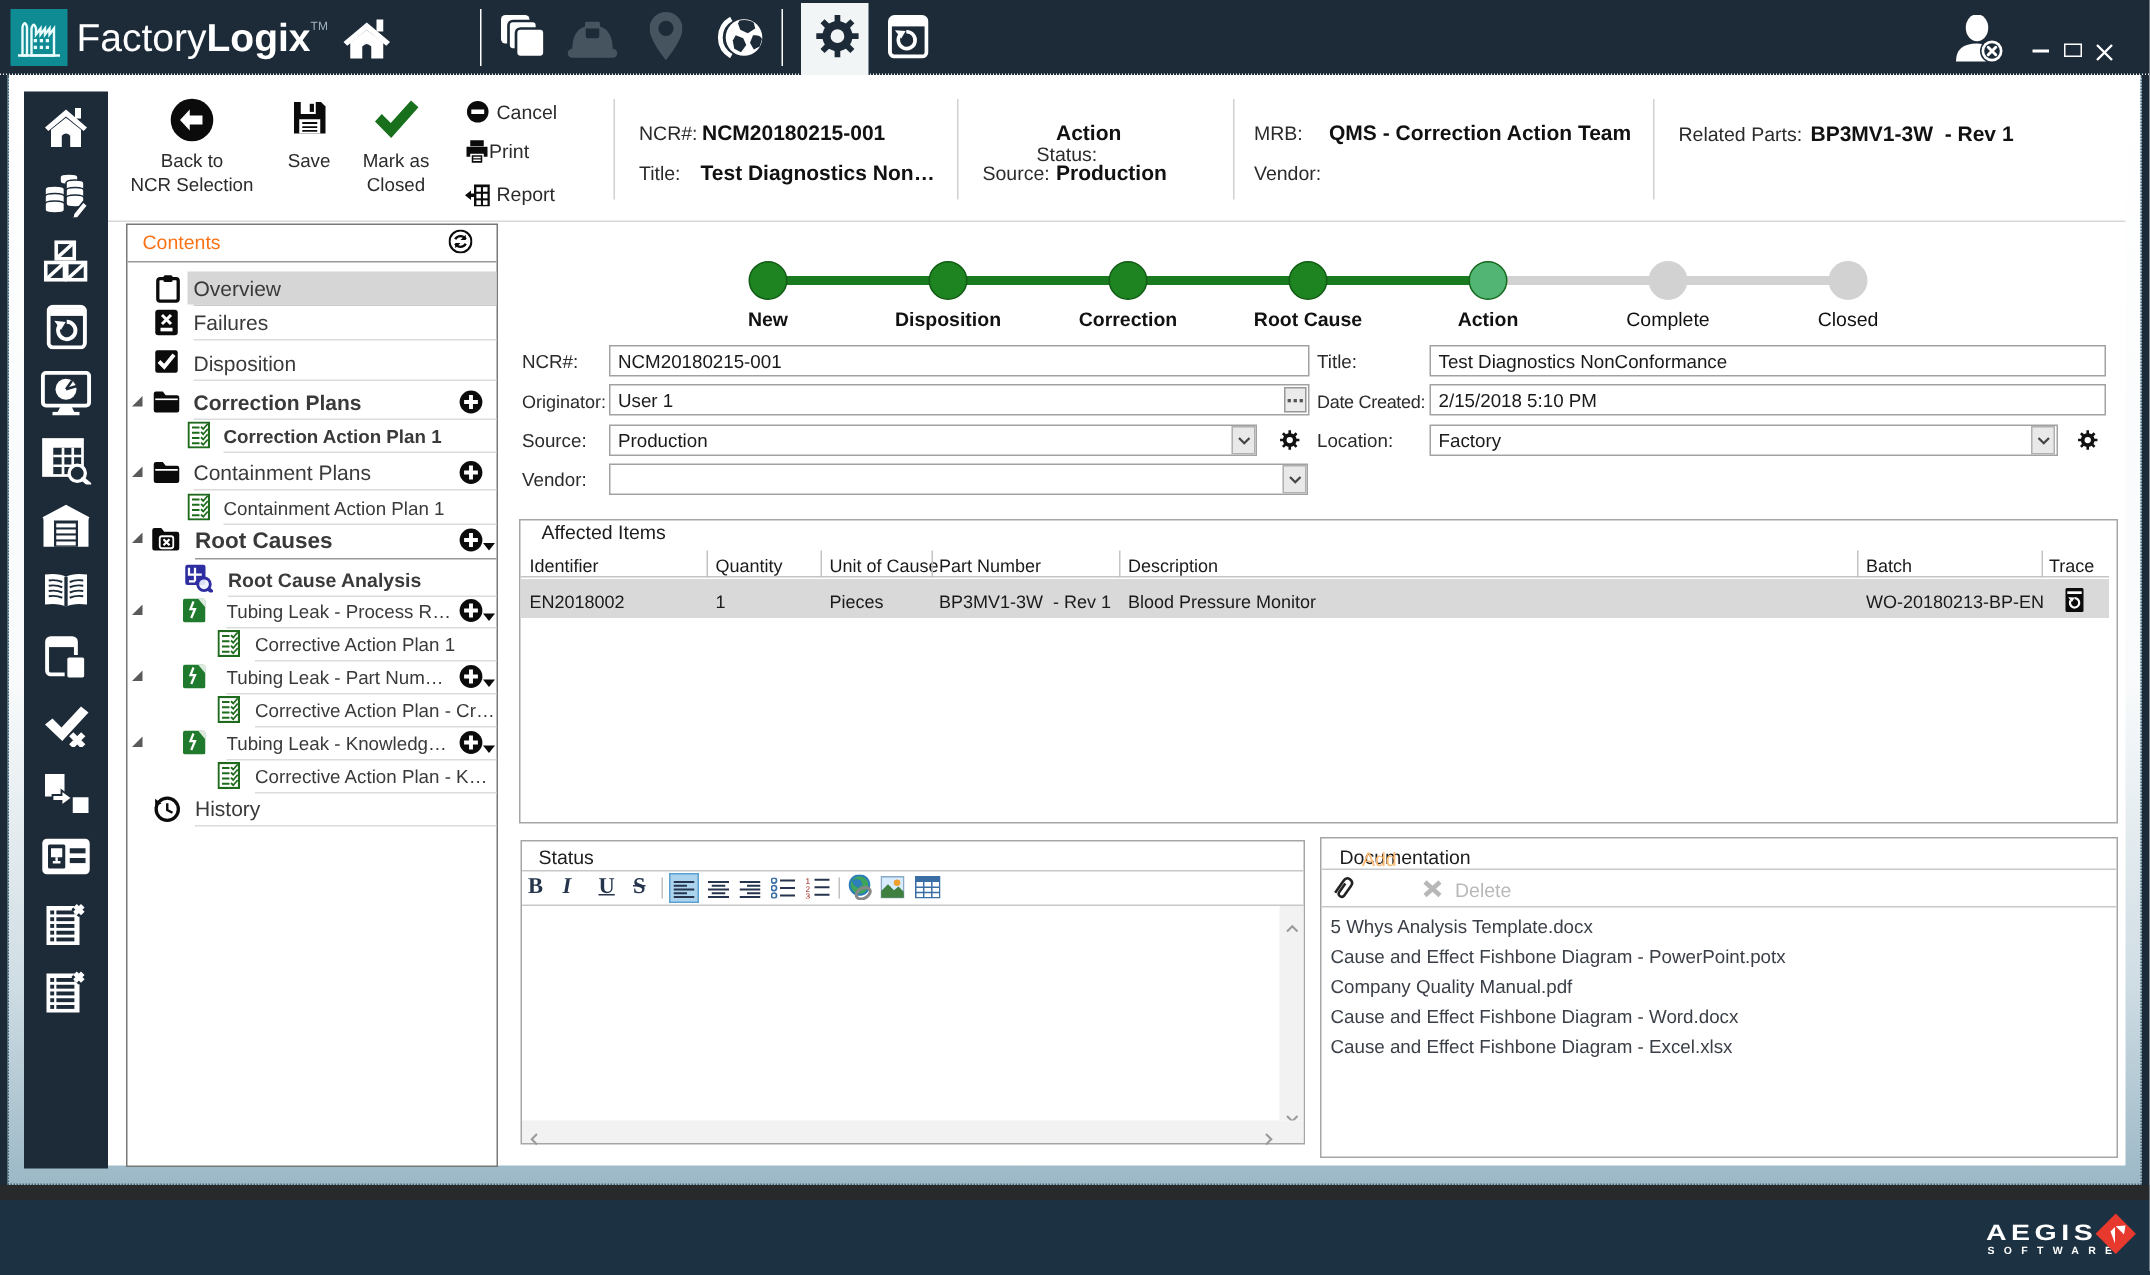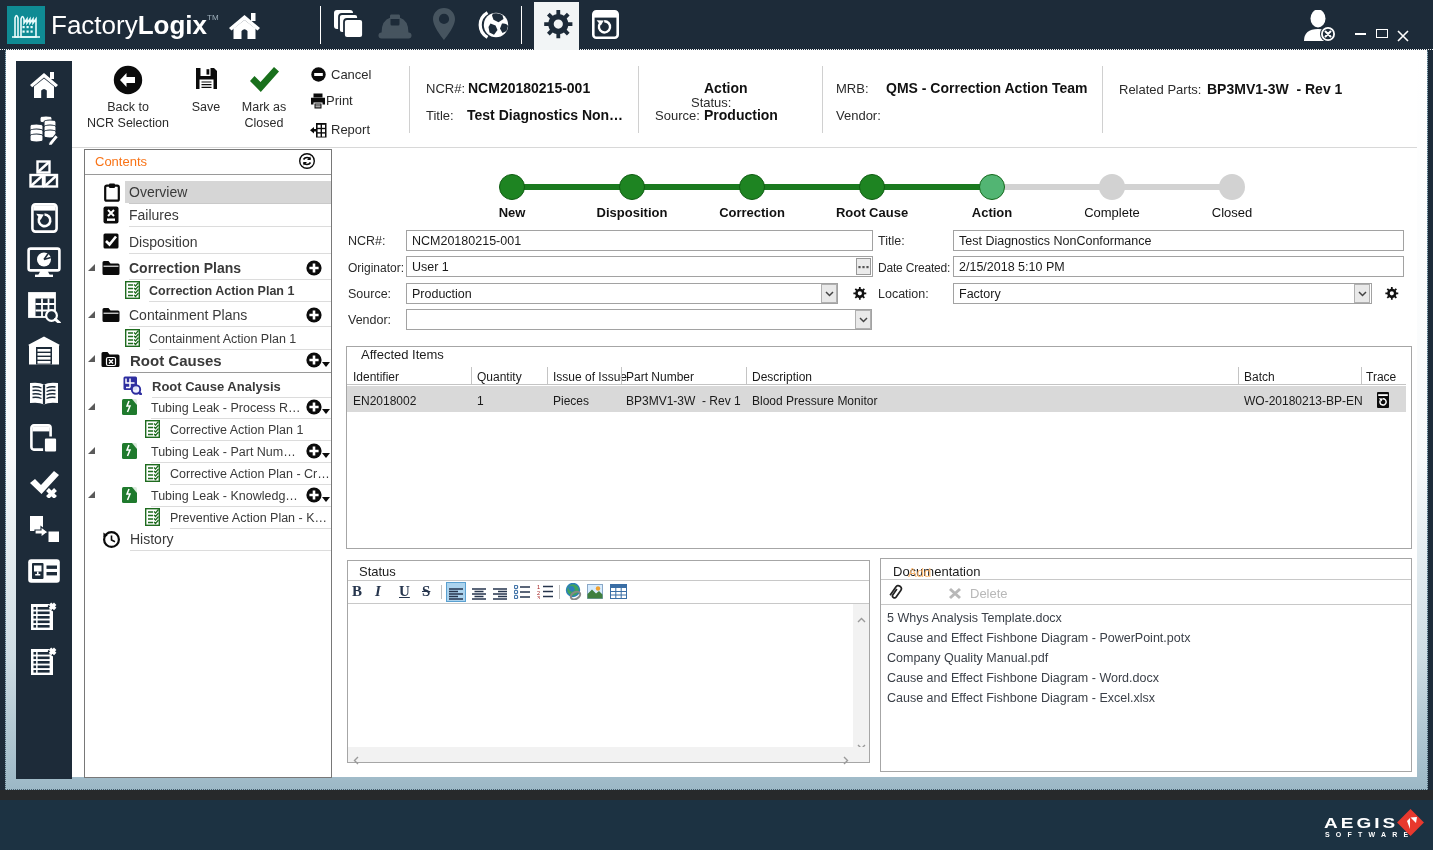--- a/index.html
+++ b/index.html
@@ -550,21 +550,21 @@
 <div class="abs" style="left:322px;top:497px;width:0;height:0;border-left:4px solid transparent;border-right:4px solid transparent;border-top:5px solid #0b0b0b;"></div>
 <div class="rowline" style="left:151px;top:506px;width:180px;"></div>
 
 <div class="abs" style="left:145px;top:508px;">
 <svg width="15" height="18" viewBox="0 0 15 18">
 <rect x="0.7" y="0.7" width="13.6" height="16.6" fill="#fff" stroke="#1e6b1e" stroke-width="1.4"></rect>
 <path d="M3 4 L8 4 M3 7.5 L8 7.5 M3 11 L8 11 M3 14.5 L8 14.5" stroke="#1e6b1e" stroke-width="1.3"></path>
 <path d="M9 3.5 L10.5 5 L13.5 1.5 M9 7 L10.5 8.5 L13.5 5 M9 10.5 L10.5 12 L13.5 8.5 M9 14 L10.5 15.5 L13.5 12" fill="none" stroke="#1e6b1e" stroke-width="1.2"></path>
 </svg>
 </div>
-<div class="abs treesub" style="left:170px;top:511px;">Preventive Action Plan - K…</div>
+<div class="abs treesub" style="left:170px;top:511px;">Corrective Action Plan - K…</div>
 <div class="rowline" style="left:170px;top:528px;width:161px;"></div>
 
 <div class="abs" style="left:102px;top:530px;">
 <svg width="18" height="18" viewBox="0 0 18 18">
 <circle cx="9.5" cy="9.5" r="7.4" fill="none" stroke="#0b0b0b" stroke-width="2.2"></circle>
 <path d="M9.5 5.5 L9.5 10 L13 11.8" fill="none" stroke="#0b0b0b" stroke-width="1.6"></path>
 <path d="M0.5 6.5 L5 6.5 L2 2 Z" fill="#0b0b0b" transform="rotate(-20 3 4)"></path>
 </svg>
 </div>
 <div class="abs treetxt" style="left:130px;top:531px;">History</div>
@@ -633,21 +633,21 @@
     <svg width="9" height="6" viewBox="0 0 9 6">
       <path d="M1 1 L4.5 4.5 L8 1" fill="none" stroke="#444" stroke-width="1.5"></path>
     </svg>
   </div>
 
 <div class="grp" style="left:346px;top:346px;width:1066px;height:203px;"></div>
 <div class="grplbl" style="left:361px;top:347px;">Affected Items</div>
 <div class="abs" style="left:347px;top:366px;width:1059px;height:19px;border-bottom:1px solid #c4c4c4;"></div>
 <div class="abs thead" style="left:353px;top:370px;">Identifier</div>
 <div class="abs thead" style="left:477px;top:370px;">Quantity</div>
-<div class="abs thead" style="left:553px;top:370px;">Issue of Issue</div>
+<div class="abs thead" style="left:553px;top:370px;">Unit of Cause</div>
 <div class="abs thead" style="left:626px;top:370px;">Part Number</div>
 <div class="abs thead" style="left:752px;top:370px;">Description</div>
 <div class="abs thead" style="left:1244px;top:370px;">Batch</div>
 <div class="abs thead" style="left:1366px;top:370px;">Trace</div>
 <div class="abs" style="left:471px;top:367px;width:1px;height:18px;background:#c4c4c4;"></div>
 <div class="abs" style="left:547px;top:367px;width:1px;height:18px;background:#c4c4c4;"></div>
 <div class="abs" style="left:621px;top:367px;width:1px;height:18px;background:#c4c4c4;"></div>
 <div class="abs" style="left:746px;top:367px;width:1px;height:18px;background:#c4c4c4;"></div>
 <div class="abs" style="left:1238px;top:367px;width:1px;height:18px;background:#c4c4c4;"></div>
 <div class="abs" style="left:1361px;top:367px;width:1px;height:18px;background:#c4c4c4;"></div>

